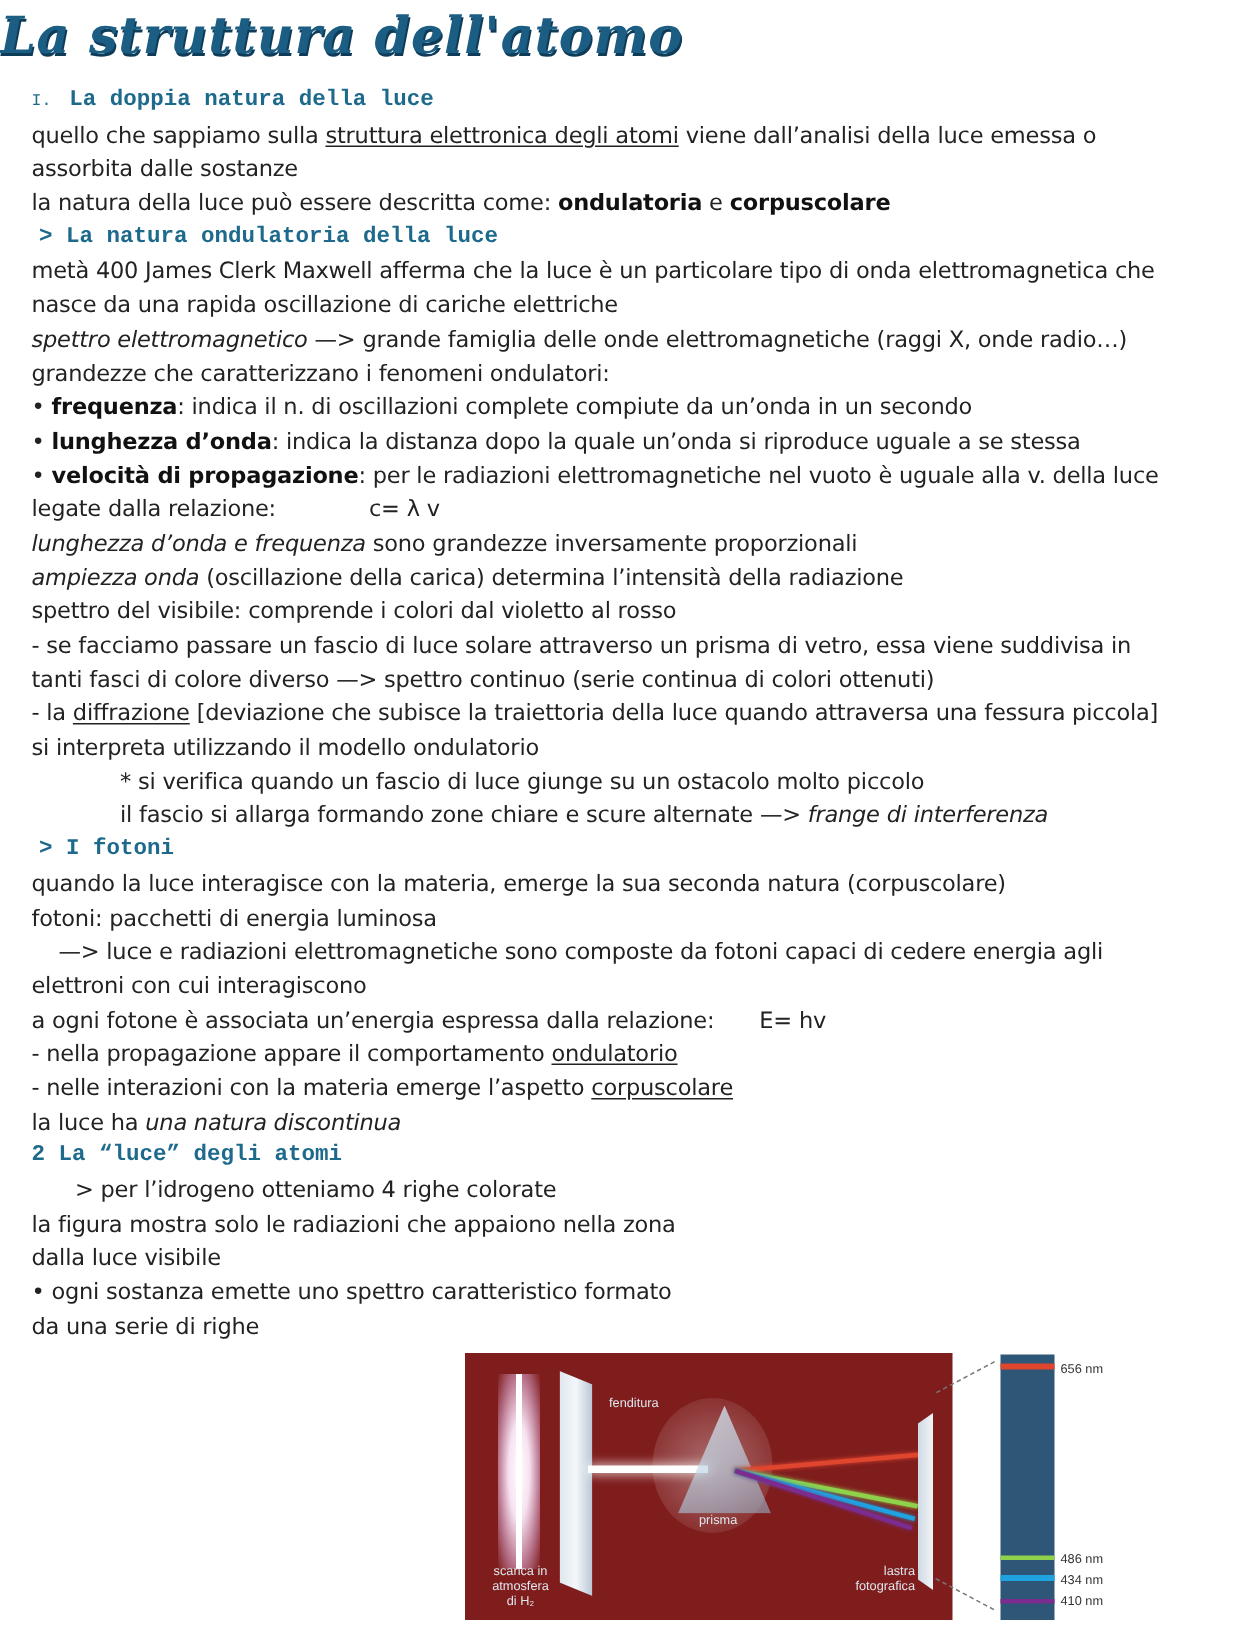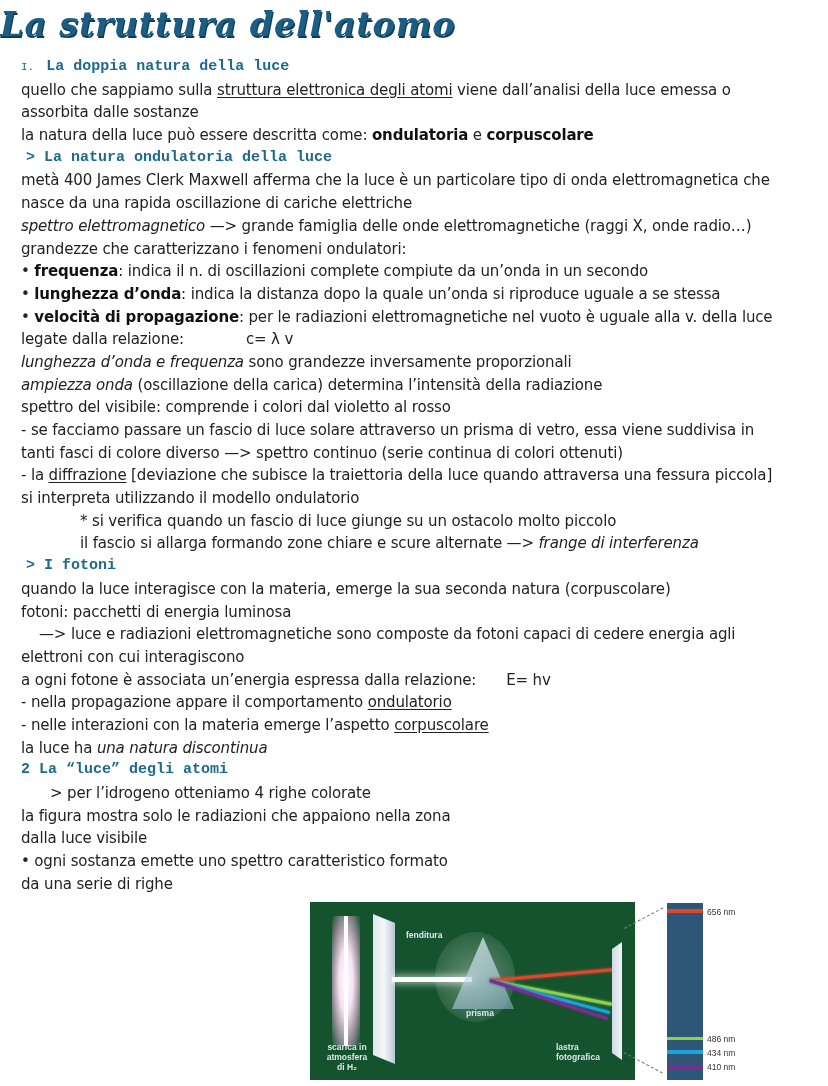--- a/index.html
+++ b/index.html
@@ -27,21 +27,21 @@
     .b { font-weight: bold; color: #111; }
     .i { font-style: italic; }
     .ind1 { padding-left: 5px; }
     .ind2 { padding-left: 18px; }
     .ind3 { padding-left: 59px; }
     .ind4 { padding-left: 29px; }
     .gap { display: inline-block; width: 62px; }
     .gap2 { display: inline-block; width: 30px; }
 
     
-    .fig { position: absolute; left: 310px; top: 902px; width: 325px; height: 178px; background: #14532d; overflow: hidden; font-weight: bold; }
+    .fig { position: absolute; left: 310px; top: 902px; width: 325px; height: 178px; background: #7f1d1d; overflow: hidden; }
     .fig-txt { position: absolute; font-family: "Liberation Sans", sans-serif; font-size: 8.5px; color: #dde7ee; line-height: 10px; }
     .tube { position: absolute; left: 22px; top: 14px; width: 28px; height: 130px;
       background: radial-gradient(ellipse at center, #ffffff 0%, #f7e2f0 35%, rgba(220,170,210,0.6) 70%, rgba(46,86,119,0) 100%); }
     .tube-core { position: absolute; left: 34px; top: 14px; width: 4px; height: 130px; background: #fff; }
     .slit { position: absolute; left: 63px; top: 12px; width: 22px; height: 150px;
       background: linear-gradient(90deg, #dfe6ee, #f4f7fa 50%, #b9c6d4);
       clip-path: polygon(0 0, 100% 6%, 100% 100%, 0 94%); }
     .beam { position: absolute; left: 82px; top: 75px; width: 80px; height: 5px; background: #ffffff; box-shadow: 0 0 8px #ffffff; }
     .glow { position: absolute; left: 125px; top: 30px; width: 80px; height: 90px; border-radius: 50%;
       background: radial-gradient(circle, rgba(255,255,255,0.35), rgba(255,255,255,0)); }
@@ -113,21 +113,21 @@
   <div class="ray" id="ray2" style="background: rgb(31, 163, 224); left: 180px; top: 77px; width: 124px; transform: rotate(15deg); box-shadow: rgb(31, 163, 224) 0px 0px 3px;"></div>
   <div class="ray" id="ray3" style="background: rgb(122, 45, 143); left: 180px; top: 77px; width: 124px; transform: rotate(18deg); box-shadow: rgb(122, 45, 143) 0px 0px 3px;"></div>
   <div class="plate"></div>
   <div class="fig-txt" style="left:96px; top:28px;">fenditura</div>
   <div class="fig-txt" style="left:156px; top:106px;">prisma</div>
   <div class="fig-txt" style="left:12px; top:140px; text-align:center; width:50px;">
     <div>scarica in</div>
     <div>atmosfera</div>
     <div>di H₂</div>
   </div>
-  <div class="fig-txt" style="left:246px; top:140px; text-align:left; width:54px;">
+  <div class="fig-txt" style="left:246px; top:140px; text-align:right; width:54px;">
     <div>lastra</div>
     <div>fotografica</div>
   </div>
 </div>
 
 <div class="zoom-line" style="left:624px; top:928px; transform: rotate(-28deg);"></div>
 <div class="zoom-line" style="left:624px; top:1052px; transform: rotate(28deg);"></div>
 
 <div class="strip">
   <div class="sline" id="sl0" style="top: 6px; height: 4px; background: rgb(224, 70, 46);"></div>

